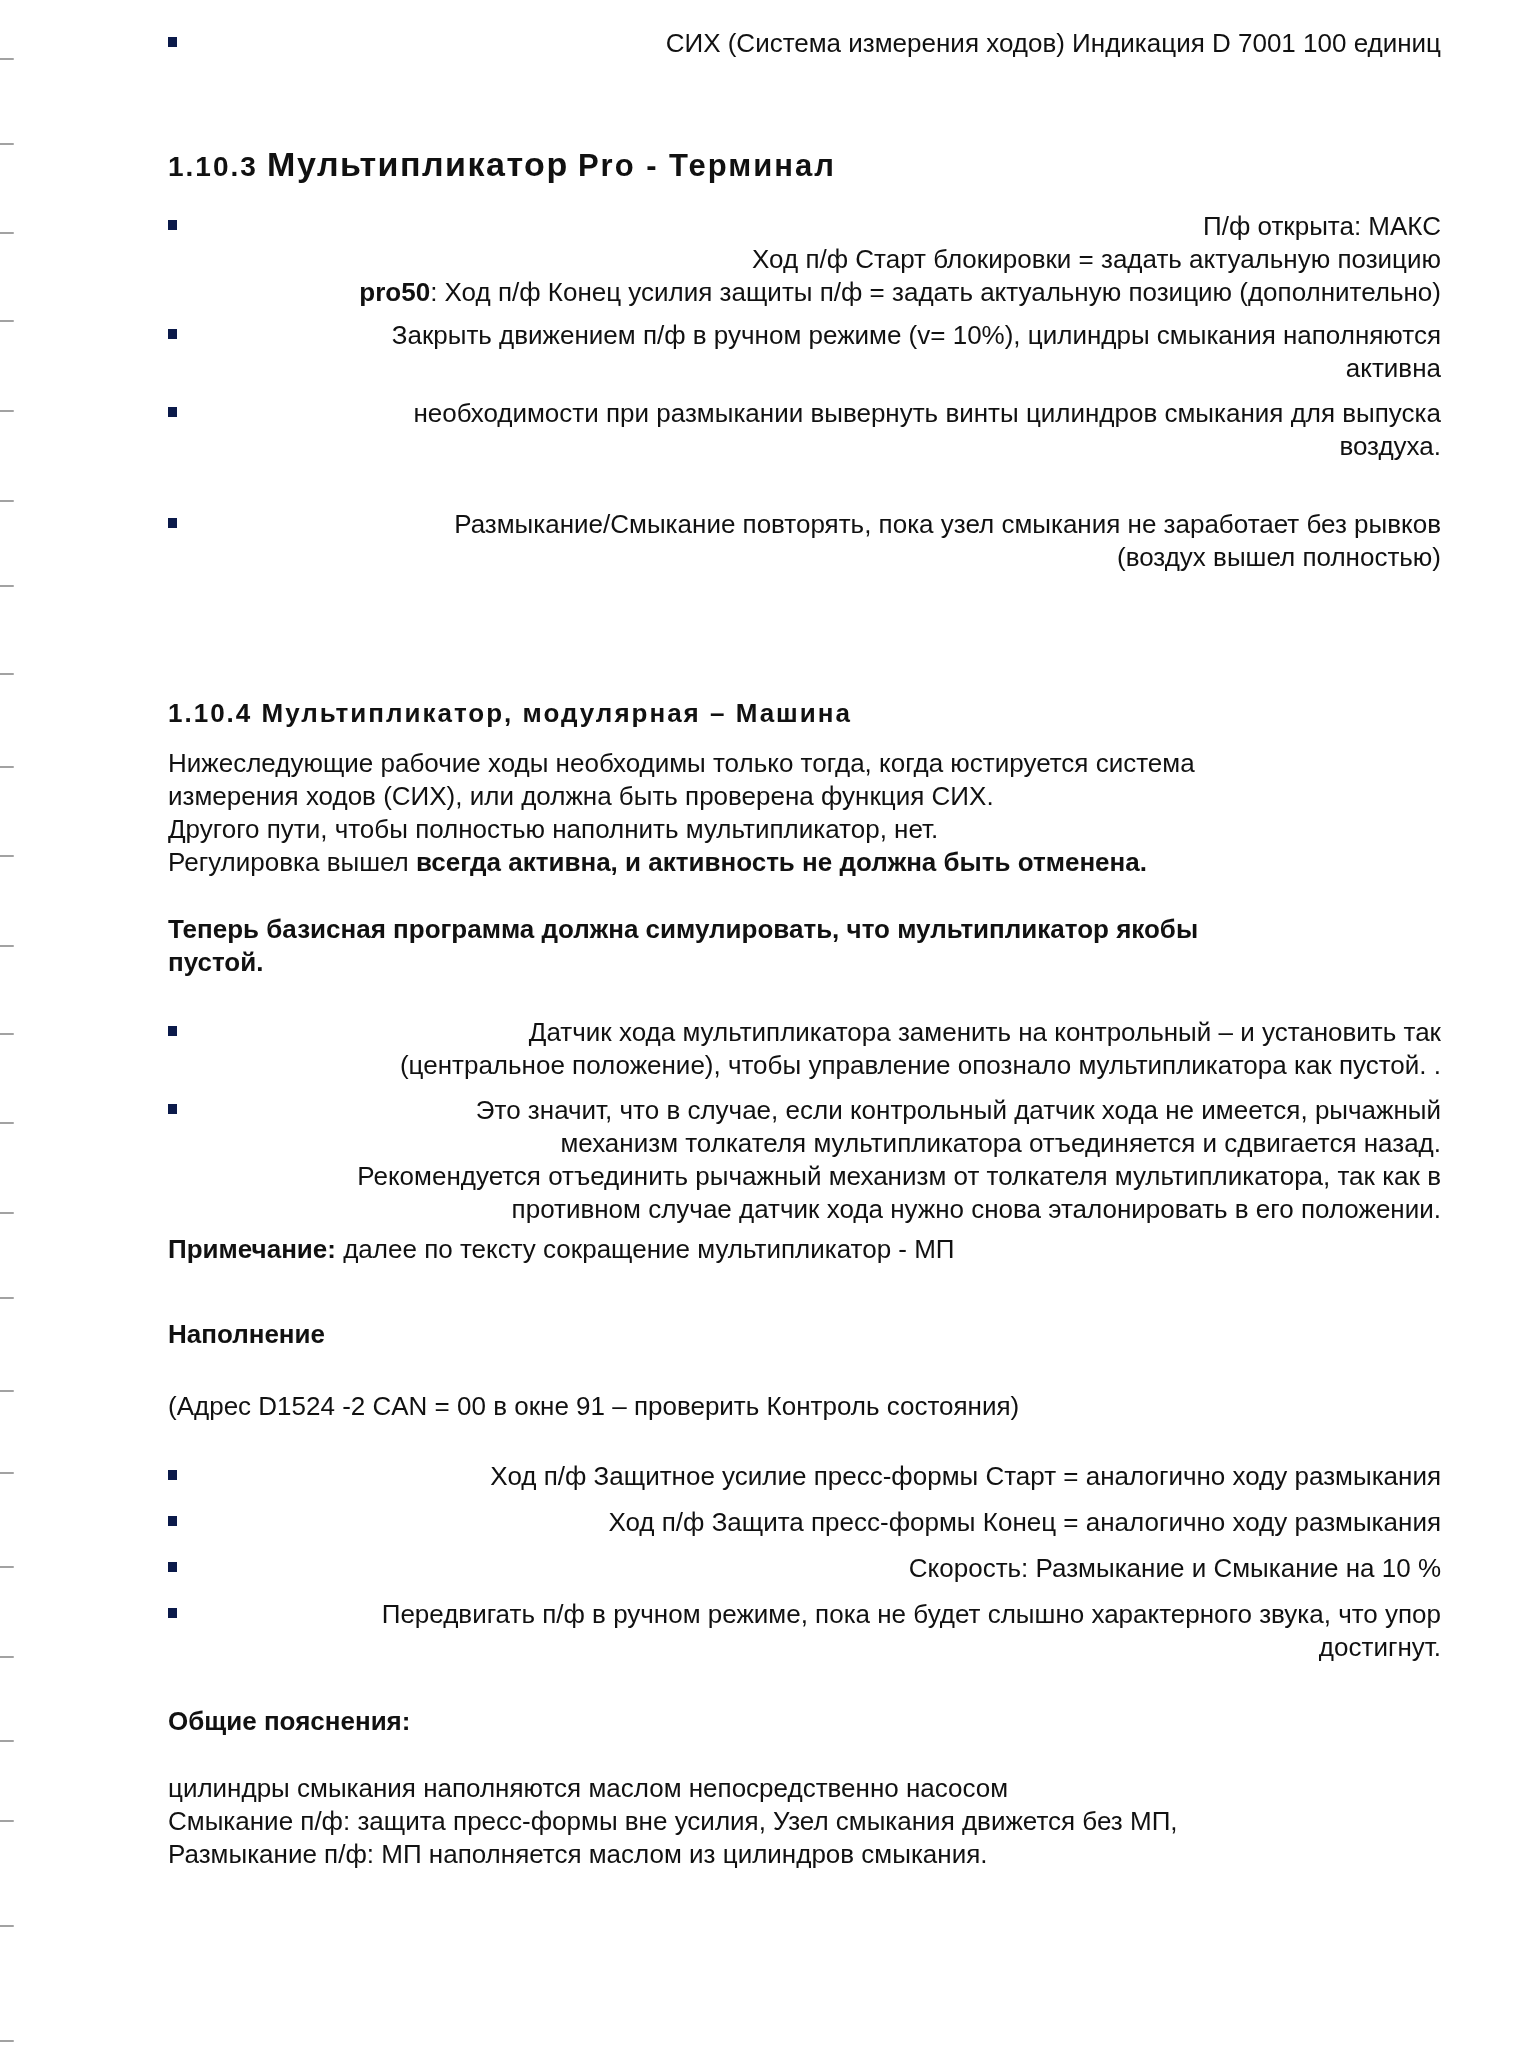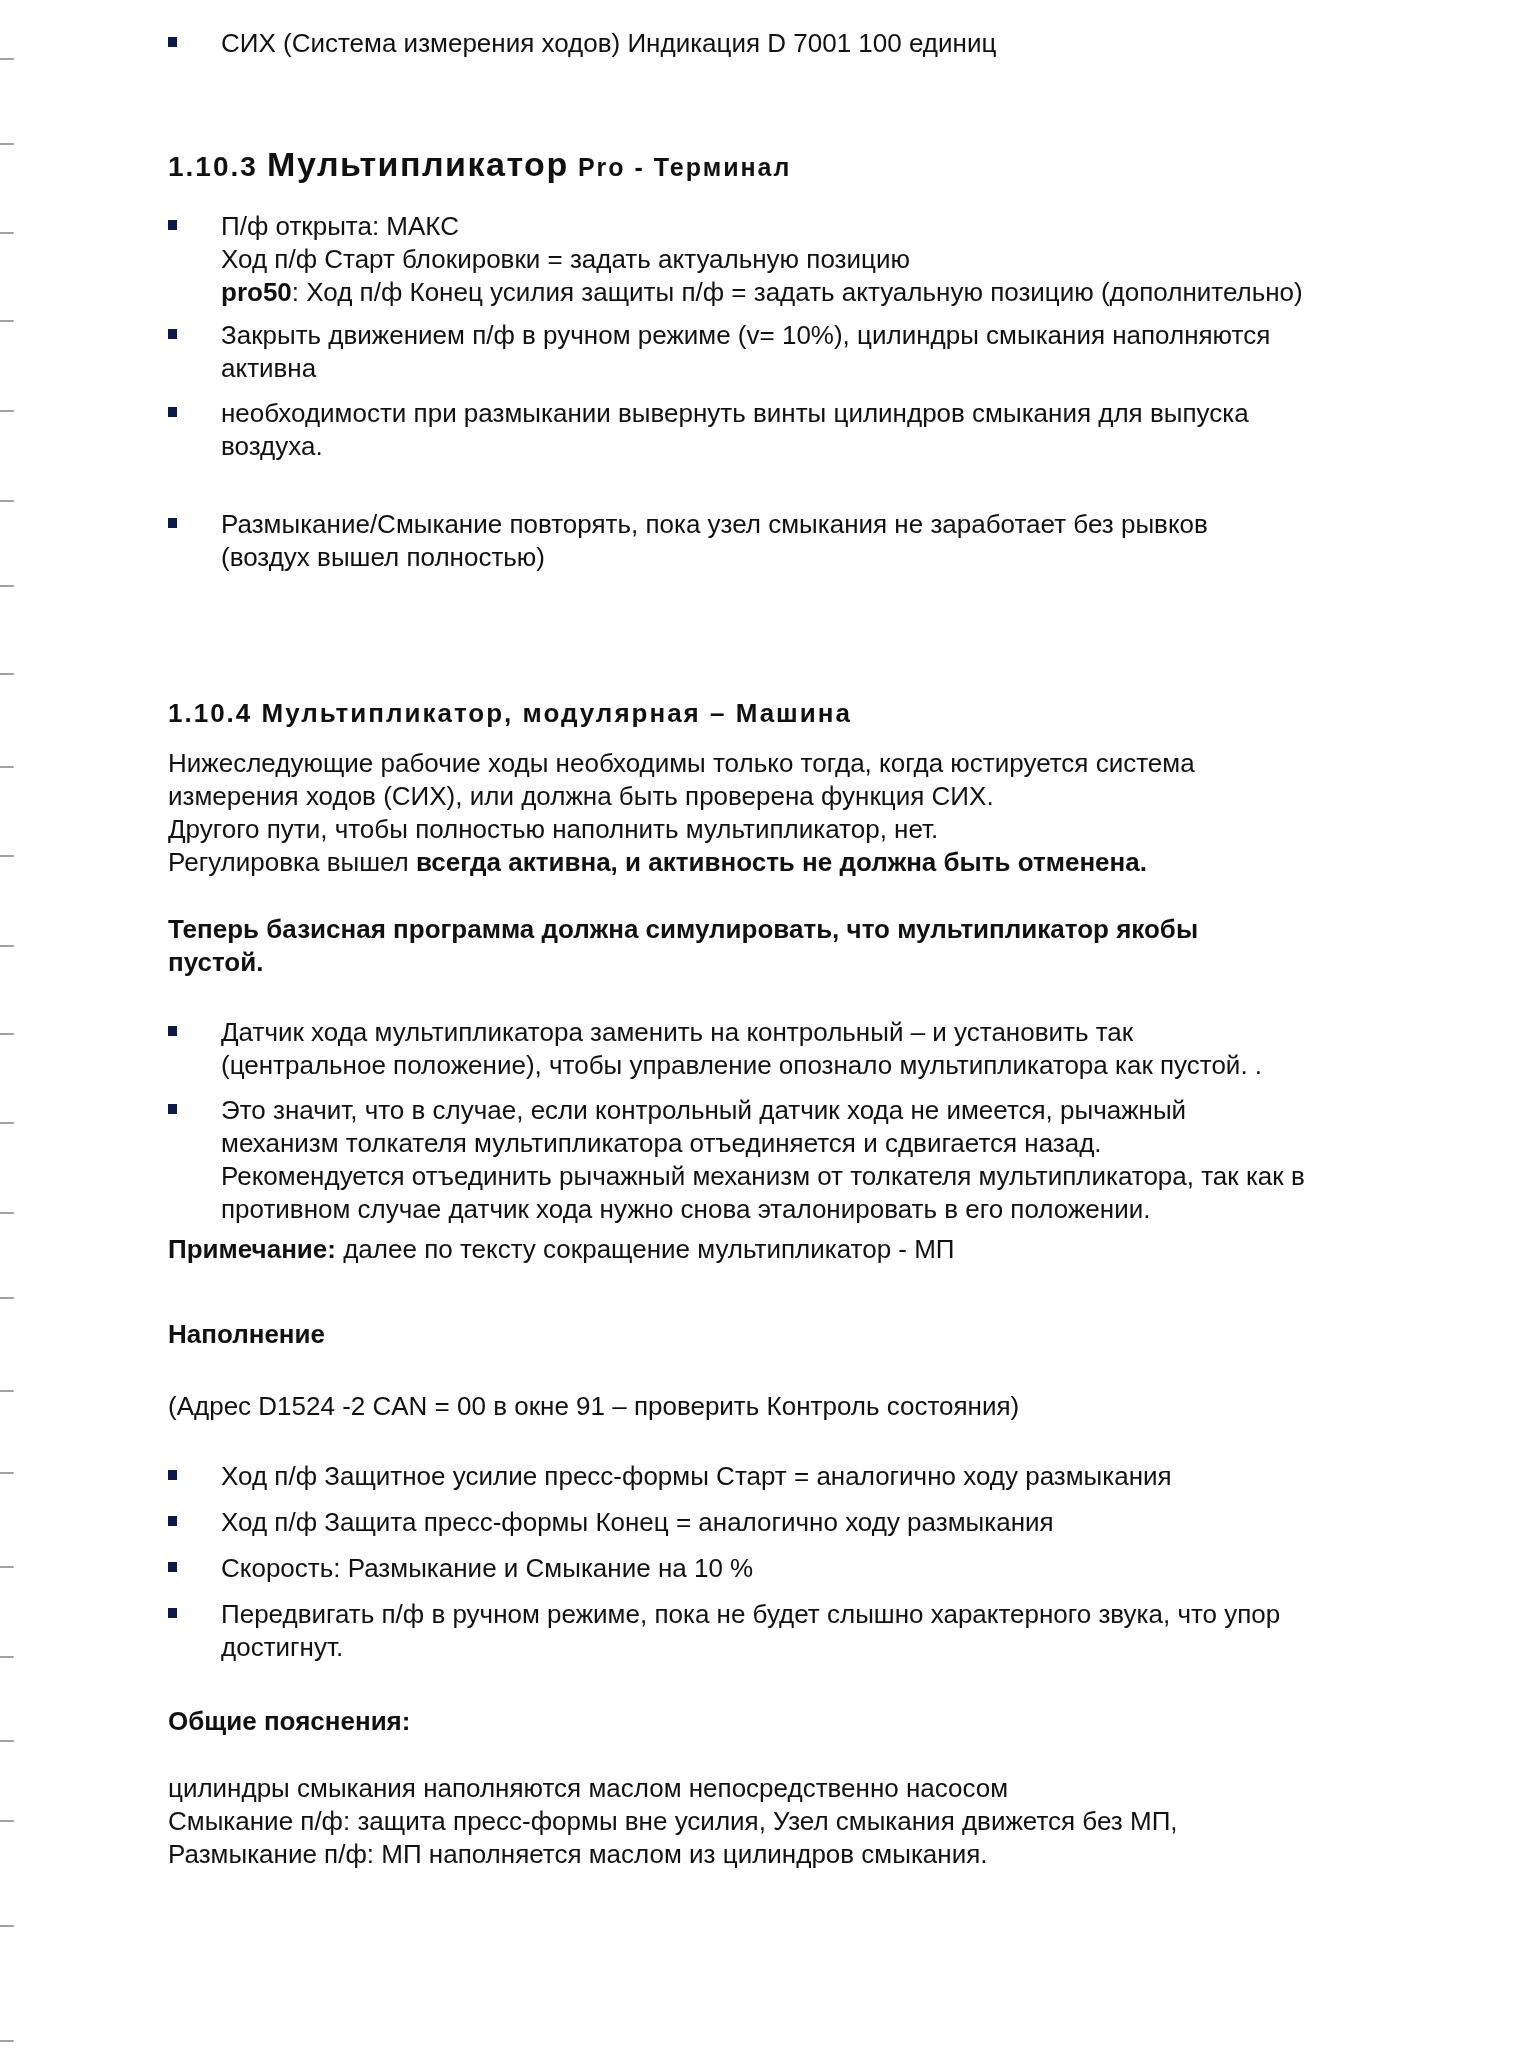--- a/index.html
+++ b/index.html
@@ -45,32 +45,33 @@
       top: 10px;
       width: 9px;
       height: 10px;
       background: #0b1a4a;
     }
     .bullet-text {
       position: absolute;
       left: 53px;
       top: 0;
       width: 1220px;
+      text-align: right;
     }
     .bullet-text div { white-space: nowrap; }
     .h-1103 {
       left: 168px;
       top: 148px;
       font-weight: bold;
       white-space: nowrap;
       letter-spacing: 2px;
     }
     .h-1103 .num { font-size: 28px; margin-top: 36px; }
     .h-1103 .big { font-size: 34px; letter-spacing: 1.5px; }
-    .h-1103 .small { font-size: 25px; }
+    .h-1103 .small { font-size: 31px; }
     .h-1104 {
       left: 168px;
       top: 697px;
       font-weight: bold;
       font-size: 26px;
       letter-spacing: 2px;
       white-space: nowrap;
     }
     .para {
       left: 168px;

